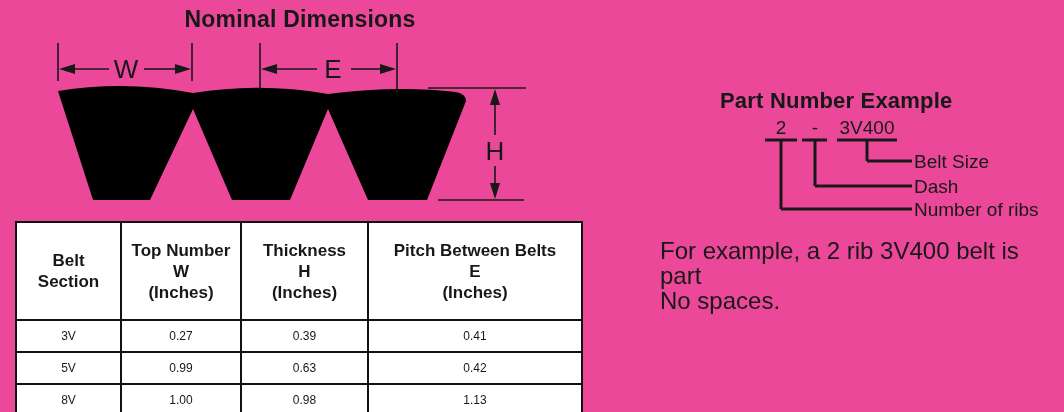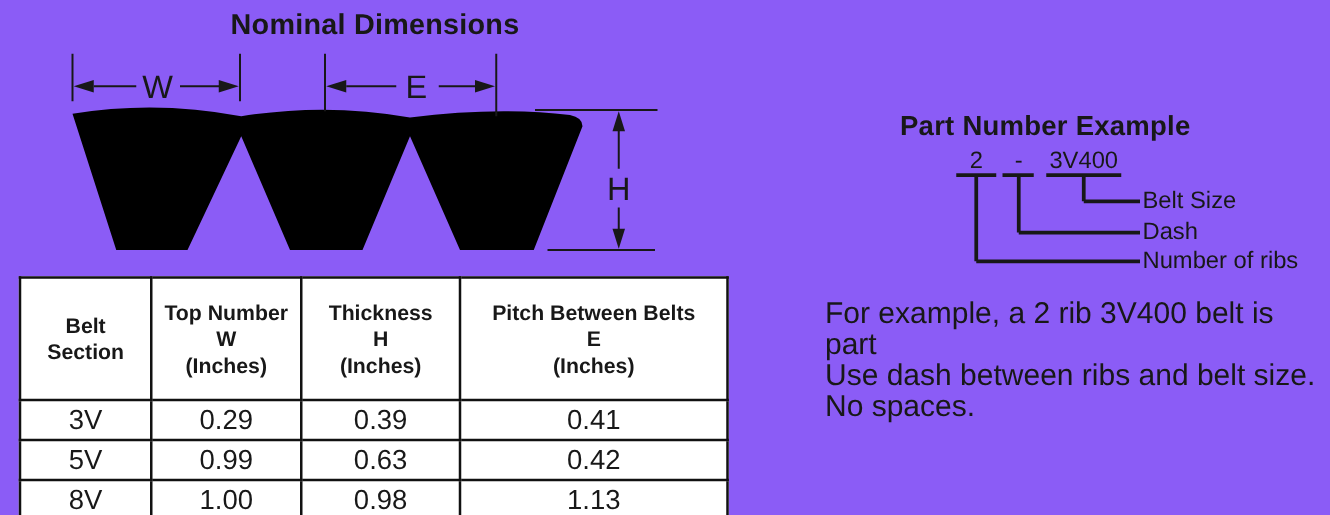--- a/index.html
+++ b/index.html
@@ -1,19 +1,19 @@
 <!DOCTYPE html>
 <html><head>
 <meta charset="utf-8">
 <style>
   html,body{margin:0;padding:0;background:#fff;}
   #stage{
     position:relative;
     width:1064px;height:412px;
-    background:#8b5cf6;
+    background:#ec4899;
     font-family:"Liberation Sans", sans-serif;
     color:#181818;
     overflow:hidden;
     text-decoration:underline;
   }
   .abs{position:absolute;}
   .diagram-title{
     left:120px;top:6px;width:360px;
     text-align:center;
     font-size:23px;font-weight:bold;
@@ -39,21 +39,21 @@
   }
   .spec-table th,.spec-table td{
     border:2px solid #111;
     text-align:center;
     vertical-align:middle;
     padding:0;
   }
   .spec-table thead tr{height:98px;}
   .spec-table tbody tr{height:32px;}
   .spec-table th{font-size:17px;font-weight:bold;line-height:21px;}
-  .spec-table td{font-size:22px;}
+  .spec-table td{font-size:12px;}
   svg text{fill:#181818;}
   .dim-label{font-size:26px;}
   .pn-num{font-size:19px;}
   .pn-callout{font-size:19px;}
 </style>
 </head>
 <body>
 
 <div id="stage">
 
@@ -129,21 +129,21 @@
         <th>
           <div>Pitch Between Belts</div>
           <div>E</div>
           <div>(Inches)</div>
         </th>
       </tr>
     </thead>
     <tbody>
       <tr>
         <td>3V</td>
-        <td>0.29</td>
+        <td>0.27</td>
         <td>0.39</td>
         <td>0.41</td>
       </tr>
       <tr>
         <td>5V</td>
         <td>0.99</td>
         <td>0.63</td>
         <td>0.42</td>
       </tr>
       <tr>
@@ -175,17 +175,16 @@
       <line x1="41" y1="99" x2="172" y2="99"></line>
     </g>
 
     <text class="pn-callout" x="174" y="51" dominant-baseline="central">Belt Size</text>
     <text class="pn-callout" x="174" y="76" dominant-baseline="central">Dash</text>
     <text class="pn-callout" x="174" y="99" dominant-baseline="central">Number of ribs</text>
   </svg>
 
   <div class="abs pn-notes">
     <div>For example, a 2 rib 3V400 belt is part</div>
-    <div>Use dash between ribs and belt size.</div>
     <div>No spaces.</div>
   </div>
 
 </div>
 
 </body></html>

